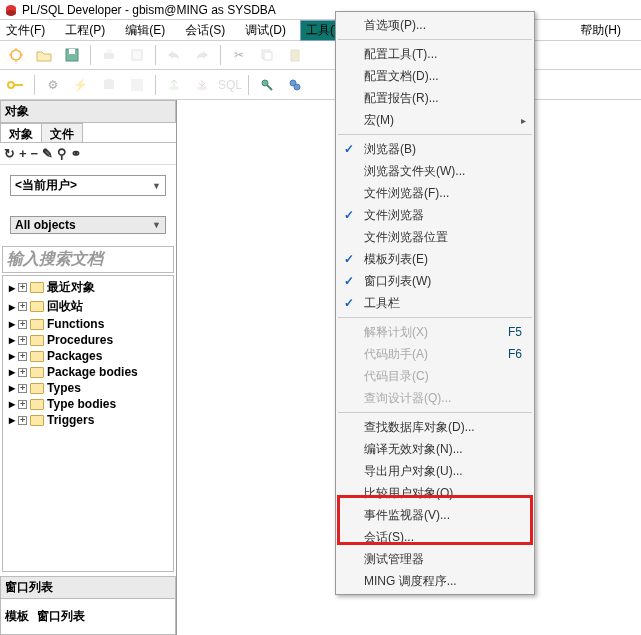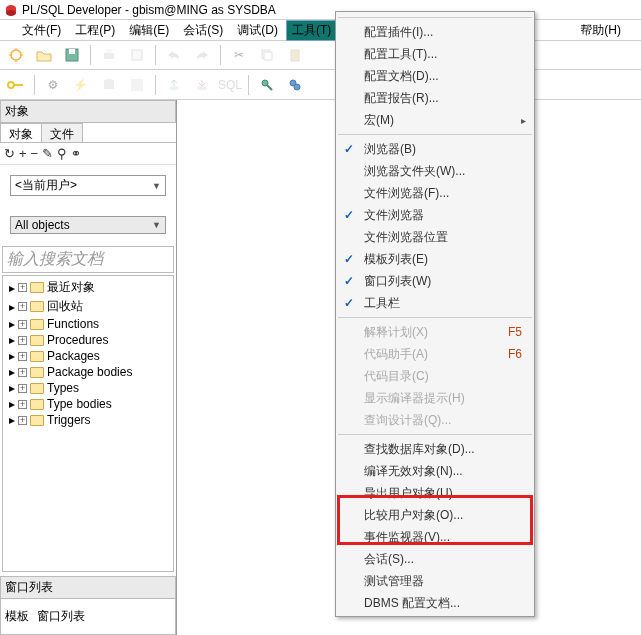--- a/index.html
+++ b/index.html
@@ -1,29 +1,29 @@
 <!DOCTYPE html>
 <html><head>
 <meta charset="utf-8">
 <style>
 * { margin:0; padding:0; box-sizing:border-box; font-family:"Microsoft YaHei",SimSun,Arial,sans-serif; font-size:12px; }
 body { background:#fff; width:641px; height:635px; overflow:hidden; position:relative; }
 .titlebar { height:20px; background:#fff; display:flex; align-items:center; padding-left:4px; border-bottom:1px solid #d0d0d0; }
 .titlebar .icon { width:14px; height:14px; margin-right:4px; display:flex; align-items:center; justify-content:center; }
 .titlebar .title { color:#000; }
-.menubar { height:20px; display:flex; align-items:center; padding-left:16px; gap:2px; }
+.menubar { height:20px; display:flex; align-items:center; padding-left:0; gap:8px; }
 .menubar .mitem { padding:2px 6px; cursor:default; }
 .menubar .mitem.active { border:1px solid #7da2ce; background:#0f766e; padding:1px 5px; }
 .menubar .mitem.help { margin-left:auto; padding-right:20px; }
 .toolbar { height:30px; border-top:1px solid #d0d0d0; border-bottom:1px solid #d0d0d0; display:flex; align-items:center; padding:0 6px; gap:8px; }
 .toolbar2 { height:30px; border-bottom:1px solid #d0d0d0; display:flex; align-items:center; padding:0 6px; gap:8px; }
 .tbtn { width:20px; height:20px; display:flex; align-items:center; justify-content:center; opacity:.8; }
 .tbtn.dim { opacity:.35; }
 .sep { width:1px; height:20px; background:#ccc; }
-.main { display:flex; height:calc(100% - 100px); }
+.main { display:flex; height:calc(100% - 100px);font-weight:bold; }
 .sidebar { width:177px; border-right:1px solid #999; display:flex; flex-direction:column; background:#fff; }
 .content { flex:1; background:#fff; position:relative; }
 .panel-head { background:#eaeaea; border:1px solid #bbb; padding:2px 4px; font-size:12px; }
 .tabs { display:flex; border-bottom:1px solid #bbb; height:20px; }
 .tab { padding:2px 8px; border:1px solid #bbb; border-bottom:none; margin-right:-1px; background:#f0f0f0; font-size:12px; }
 .tab.active { background:#fff; }
 .opsrow { display:flex; gap:4px; padding:3px 4px; border-bottom:1px solid #ddd; align-items:center; }
 .opsrow span { font-size:13px; color:#333; }
 .dropdown { border:1px solid #999; padding:1px 4px; display:flex; justify-content:space-between; align-items:center; margin:10px; font-size:12px; background:#fff; }
 .dropdown .arrow { font-size:9px; color:#555; }
@@ -33,21 +33,21 @@
 .tree-item .exp { width:9px; height:9px; border:1px solid #888; display:flex; align-items:center; justify-content:center; font-size:9px; line-height:1; color:#555; }
 .tree-item .folder { width:14px; height:11px; background:#ffe9a8; border:1px solid #caa84a; border-radius:1px; }
 .panel-head2 { background:#eaeaea; border:1px solid #bbb; padding:2px 4px; margin-top:2px; }
 .winlist-tabs { display:flex; padding:2px 4px; gap:8px; border:1px solid #bbb; border-top:none; height:36px; align-items:center; }
 
 
 .ddmenu { position:absolute; left:335px; top:11px; width:200px; background:#f5f5f5; border:1px solid #999; box-shadow:2px 2px 4px rgba(0,0,0,.3); z-index:10; padding:2px 0; }
 .dditem { display:flex; align-items:center; height:22px; padding:0 8px 0 28px; position:relative; font-size:12px; color:#333; }
 .dditem.sub::after { content:"▸"; position:absolute; right:8px; font-size:10px; color:#555; }
 .dditem .chk { position:absolute; left:8px; color:#1060c0; font-weight:bold; }
-.dditem .shortcut { position:absolute; right:12px; color:#c2410c; }
+.dditem .shortcut { position:absolute; right:12px; color:#0c4a6e; }
 .dditem.disabled { color:#aaa; }
 .ddsep { height:1px; background:#ccc; margin:3px 2px; }
 .highlight-box { position:absolute; border:3px solid #e02020; left:337px; top:495px; width:196px; height:50px; z-index:20; pointer-events:none; }
 
 svg { display:block; }
 </style>
 </head>
 <body>
 
 <div class="titlebar">
@@ -264,24 +264,24 @@
     <div class="panel-head2">窗口列表</div>
     <div class="winlist-tabs">
       <span>模板</span>
       <span>窗口列表</span>
     </div>
   </div>
   <div class="content"></div>
 </div>
 
 <div class="ddmenu" id="ddmenu">
+    <div class="dditem">
+      <span>首选项(P)...</span>
+    </div>
     <div class="ddsep"></div>
-    <div class="dditem">
-      <span>配置插件(I)...</span>
-    </div>
     <div class="dditem">
       <span>配置工具(T)...</span>
     </div>
     <div class="dditem">
       <span>配置文档(D)...</span>
     </div>
     <div class="dditem">
       <span>配置报告(R)...</span>
     </div>
     <div class="dditem sub">
@@ -323,23 +323,20 @@
       <span class="shortcut">F5</span>
     </div>
     <div class="dditem disabled">
       <span>代码助手(A)</span>
       <span class="shortcut">F6</span>
     </div>
     <div class="dditem disabled">
       <span>代码目录(C)</span>
     </div>
     <div class="dditem disabled">
-      <span>显示编译器提示(H)</span>
-    </div>
-    <div class="dditem disabled">
       <span>查询设计器(Q)...</span>
     </div>
     <div class="ddsep"></div>
     <div class="dditem">
       <span>查找数据库对象(D)...</span>
     </div>
     <div class="dditem">
       <span>编译无效对象(N)...</span>
     </div>
     <div class="dditem">
@@ -351,17 +348,17 @@
     <div class="dditem">
       <span>事件监视器(V)...</span>
     </div>
     <div class="dditem">
       <span>会话(S)...</span>
     </div>
     <div class="dditem">
       <span>测试管理器</span>
     </div>
     <div class="dditem">
-      <span>DBMS 配置文档...</span>
+      <span>MING 调度程序...</span>
     </div>
   </div>
 
 <div class="highlight-box"></div>
 
 </body></html>

